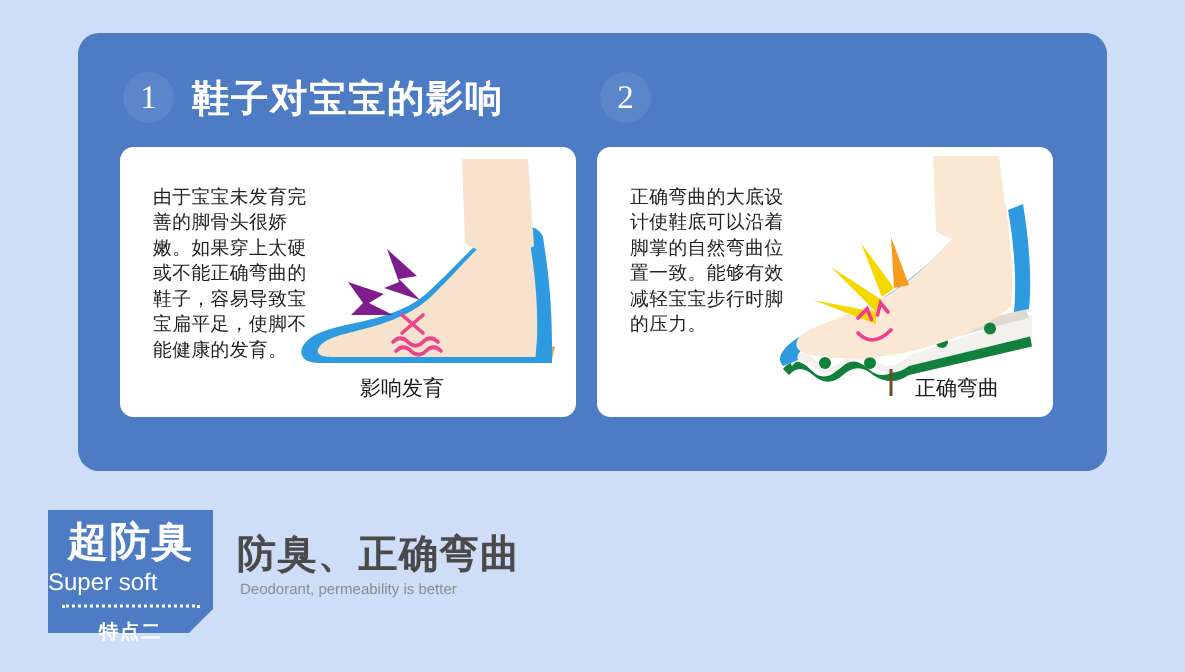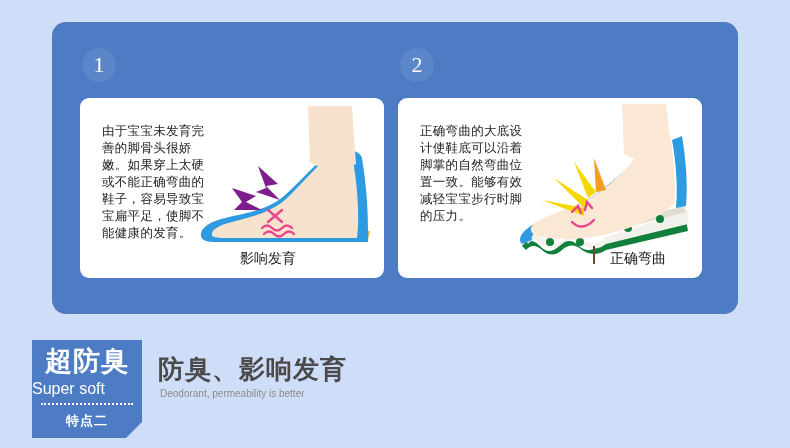--- a/index.html
+++ b/index.html
@@ -99,21 +99,21 @@
     width: 190px;
     height: 172px;
   }
 
   
   .badge {
     position: absolute;
     left: 32px;
     top: 340px;
     width: 110px;
-    height: 98px;
+    height: 82px;
     background: #4d7bc4;
   }
   .badge-corner {
     position: absolute;
     right: 0;
     bottom: 0;
     width: 0;
     height: 0;
     border-left: 16px solid transparent;
     border-bottom: 16px solid #cfdef8;
@@ -179,20 +179,21 @@
     white-space: nowrap;
   }
 </style>
 </head>
 <body>
 
 <div class="panel">
 
   <div class="card-head left">
     <div class="num-circle">1</div>
+    <div class="head-title">鞋子对宝宝的影响</div>
   </div>
 
   <div class="card-head right">
     <div class="num-circle">2</div>
   </div>
 
   <div class="white-card left">
     <div class="body-text">由于宝宝未发育完善的脚骨头很娇嫩。如果穿上太硬或不能正确弯曲的鞋子，容易导致宝宝扁平足，使脚不能健康的发育。</div>
     <div class="caption left-cap">影响发育</div>
 
@@ -278,14 +279,14 @@
 </div>
 
 <div class="badge">
   <div class="badge-cn">超防臭</div>
   <div class="badge-en">Super soft</div>
   <div class="badge-dots"></div>
   <div class="badge-sub">特点二</div>
   <div class="badge-corner"></div>
 </div>
 
-<div class="feature-title">防臭、影响发育</div>
+<div class="feature-title">防臭、正确弯曲</div>
 <div class="feature-sub">Deodorant, permeability is better</div>
 
 </body></html>

